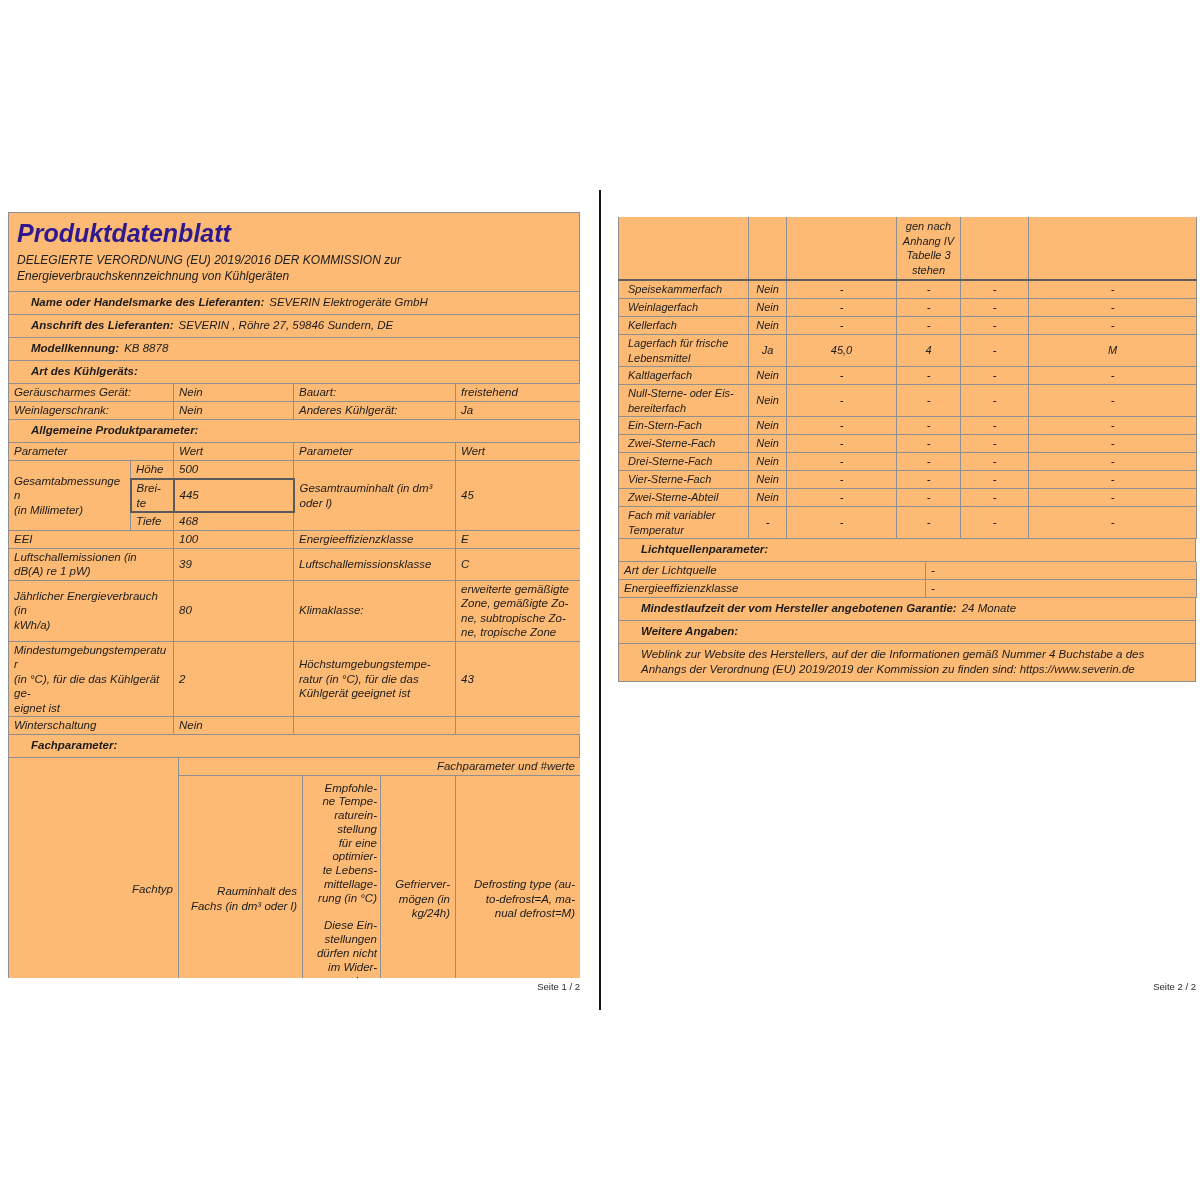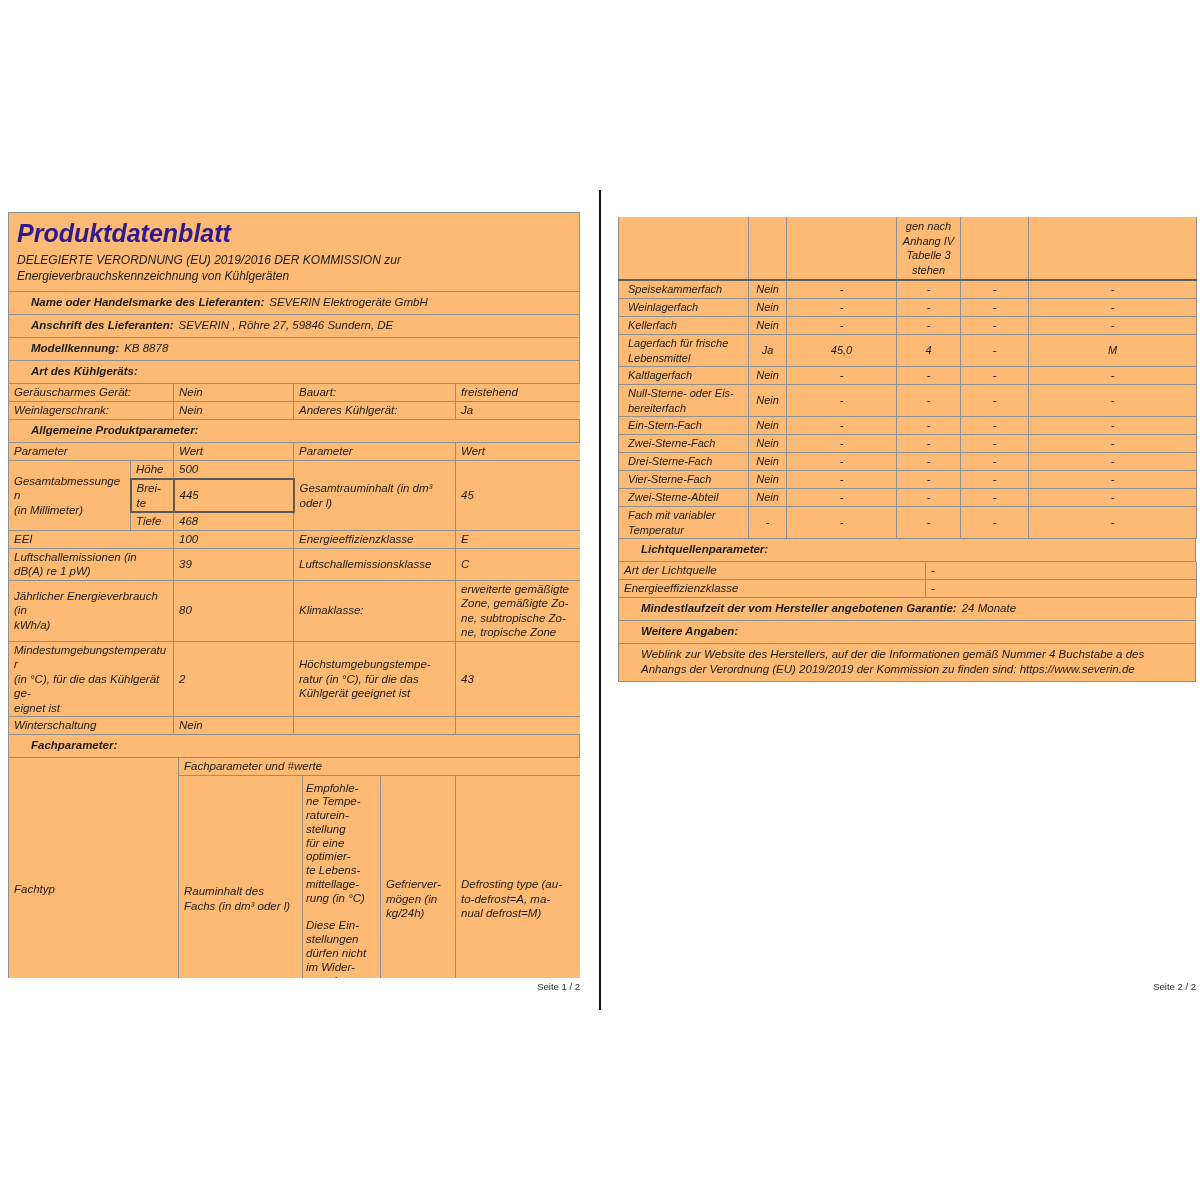--- a/index.html
+++ b/index.html
@@ -32,21 +32,21 @@
   table.t{width:100%;border-collapse:collapse;table-layout:fixed;}
   .t td{
     border:1px solid #8f8f8f;border-top:none;
     padding:1px 5px;font-size:11.5px;line-height:14.5px;
     vertical-align:middle;white-space:pre-line;word-wrap:break-word;
     color:#1c1c1c;
   }
   .h17{height:15px;}
   .dim-box{border:2px solid #5a5a5a !important;}
 
-  .fach1 td{text-align:left;}
+  .fach1 td{text-align:right;}
   .fach1 tr:last-child td{border-bottom:none;}
   .fach1 .temp{line-height:13.8px;padding:6px 3px;}
 
   .fach2 td{text-align:center;font-size:11px;padding:1px 4px;height:15px;}
   .fach2 td.name{text-align:left;padding-left:9px;}
   .fach2 td.cont{height:60px;border-bottom:2px solid #5e5e5e;vertical-align:middle;}
 
   .licht td.lv{text-align:left;}
 </style>
 </head>

